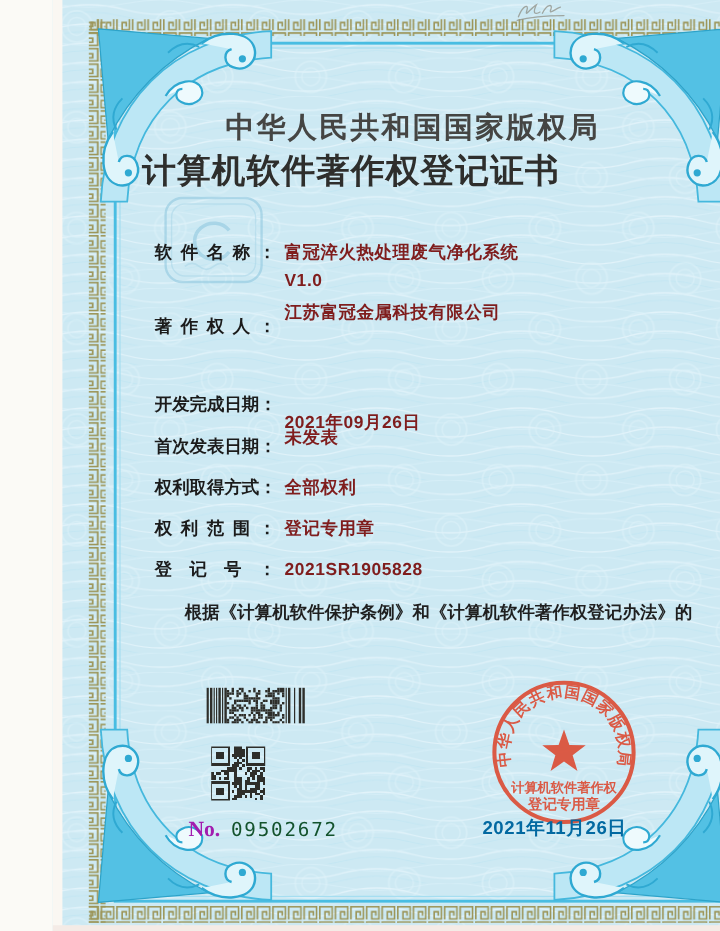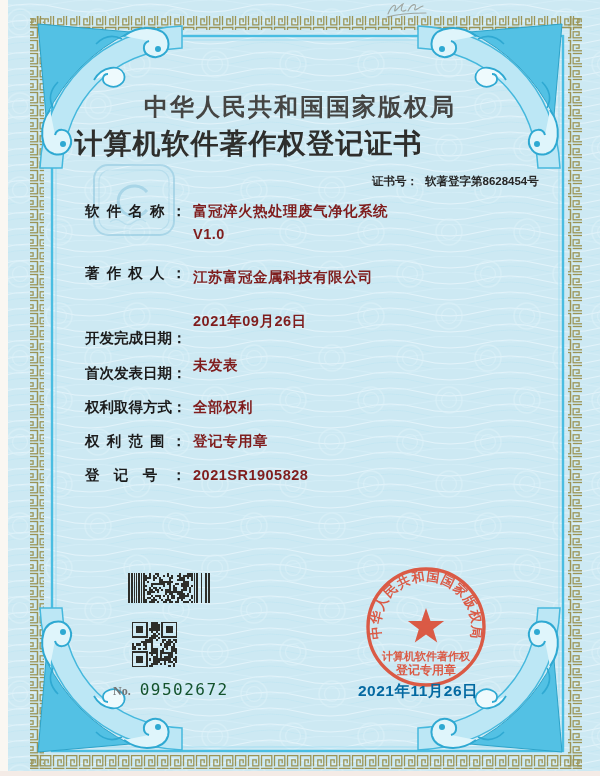--- a/index.html
+++ b/index.html
@@ -1,34 +1,34 @@
 <!DOCTYPE html>
 <html><head>
 <meta charset="utf-8">
 <style>
   html,body{margin:0;padding:0;}
   body{width:600px;height:776px;position:relative;overflow:hidden;background:#fbfaf6;}
-  .page{position:absolute;inset:0;background:#cde9f3;font-family:"Liberation Sans","DejaVu Sans",sans-serif;}
+  .page{position:absolute;inset:0;background:#cde9f3;font-family:"Liberation Sans","DejaVu Sans",sans-serif;margin-left:44px;}
   .abs{position:absolute;}
   svg{display:block;}
   .edge-left{position:absolute;left:0;top:0;width:8px;height:776px;background:#faf7f2;}
   .edge-bottom{position:absolute;left:0;top:771px;width:600px;height:5px;background:#f4ebe6;}
   .authority{top:95px;left:0;width:600px;text-align:center;
     font-family:"Liberation Serif","DejaVu Serif",serif;font-weight:600;font-size:24px;
     letter-spacing:2px;color:#454543;line-height:1;}
   .cert-title{top:130px;left:0;width:497px;text-align:center;
     font-family:"Liberation Serif","DejaVu Serif",serif;font-weight:700;font-size:28px;
     letter-spacing:1px;color:#2e2e2c;line-height:1;}
   .certno{top:176px;left:372px;display:flex;gap:7px;font-weight:700;font-size:11.5px;color:#262626;line-height:1;}
   .flabel{left:85px;width:101px;display:flex;justify-content:space-between;
     font-weight:700;font-size:14.5px;color:#1b1b1b;line-height:1;white-space:nowrap;}
   .fvalue{left:193px;font-weight:700;font-size:14.5px;color:#7f1d1d;letter-spacing:.5px;line-height:1;white-space:nowrap;}
   .stmt{font-weight:600;font-size:14.4px;color:#1f1f1f;letter-spacing:.2px;line-height:1.2;white-space:nowrap;}
   .serial{top:682px;left:113px;display:flex;gap:9px;align-items:baseline;line-height:1;}
-  .no-prefix{font-family:"Liberation Serif","DejaVu Serif",serif;font-weight:700;font-size:12px;color:#737373;}
+  .no-prefix{font-family:"Liberation Serif","DejaVu Serif",serif;font-weight:700;font-size:18px;color:#a21caf;}
   .no-num{font-family:"DejaVu Sans Mono",monospace;font-size:16px;color:#14532d;letter-spacing:1.5px;}
   .issue-date{top:683px;left:358px;font-weight:700;font-size:15.5px;color:#0369a1;letter-spacing:.5px;line-height:1;}
 </style>
 </head>
 <body>
 
 <div class="page">
 
   <svg class="abs" width="600" height="776" style="left:0;top:0">
     <defs>
@@ -104,54 +104,50 @@
     <path d="M57,30 A16,15 0 1 0 57,48" fill="none" stroke="#8cc6de" stroke-width="3"></path>
     <path d="M20,60 q6,-5 12,0 q6,5 12,0 q6,-5 12,0" fill="none" stroke="#a9d6e8" stroke-width="1.5"></path>
   </svg>
 
   <svg class="abs" width="48" height="20" style="left:384px;top:1px" opacity="0.75">
     <path d="M4,13 C8,3 13,2 11,8 C9,14 15,5 19,3 C16,9 17,12 22,9 M24,10 C28,2 33,2 31,7 C29,12 35,6 39,5 M3,16 C14,13 26,12 42,12" fill="none" stroke="#8f9086" stroke-width="1.1" stroke-linecap="round"></path>
   </svg>
 
   <div class="abs authority">中华人民共和国国家版权局</div>
   <div class="abs cert-title">计算机软件著作权登记证书</div>
-  <div class="abs certno">
-    <span>证书号：</span>
-    <span>软著登字第8628454号</span>
-  </div>
 
   <div class="abs flabel spread" style="top:204px">
       <span>软</span>
       <span>件</span>
       <span>名</span>
       <span>称</span>
       <span>：</span>
     </div>
   <div class="abs fvalue" style="top:204px">富冠淬火热处理废气净化系统</div>
   <div class="abs fvalue" style="top:227px">V1.0</div>
 
   <div class="abs flabel spread" style="top:266px">
       <span>著</span>
       <span>作</span>
       <span>权</span>
       <span>人</span>
       <span>：</span>
     </div>
-  <div class="abs fvalue" style="top:270px">江苏富冠金属科技有限公司</div>
+  <div class="abs fvalue" style="top:254px">江苏富冠金属科技有限公司</div>
 
   <div class="abs flabel spread" style="top:331px">
       <span>开</span>
       <span>发</span>
       <span>完</span>
       <span>成</span>
       <span>日</span>
       <span>期</span>
       <span>：</span>
     </div>
-  <div class="abs fvalue" style="top:314px">2021年09月26日</div>
+  <div class="abs fvalue" style="top:346px">2021年09月26日</div>
 
   <div class="abs flabel spread" style="top:366px">
       <span>首</span>
       <span>次</span>
       <span>发</span>
       <span>表</span>
       <span>日</span>
       <span>期</span>
       <span>：</span>
     </div>
@@ -178,20 +174,21 @@
   <div class="abs fvalue" style="top:434px">登记专用章</div>
 
   <div class="abs flabel spread" style="top:468px">
       <span>登</span>
       <span>记</span>
       <span>号</span>
       <span>：</span>
     </div>
   <div class="abs fvalue" style="top:468px">2021SR1905828</div>
 
+  <div class="abs stmt" style="top:503px;left:110px">根据《计算机软件保护条例》和《计算机软件著作权登记办法》的</div>
 
   <div class="abs" style="left:128px;top:573px;width:84px;height:30px">
       <svg width="84" height="30" viewBox="0 0 84 30" fill="#2e2e2a">
         <rect x="0" y="0" width="2" height="30"></rect>
         <rect x="3" y="0" width="2" height="30"></rect>
         <rect x="6" y="0" width="1" height="30"></rect>
         <rect x="8" y="0" width="1" height="30"></rect>
         <rect x="10" y="0" width="2" height="30"></rect>
         <rect x="13" y="0" width="1" height="30"></rect>
         <rect x="15" y="0" width="2" height="30"></rect>

